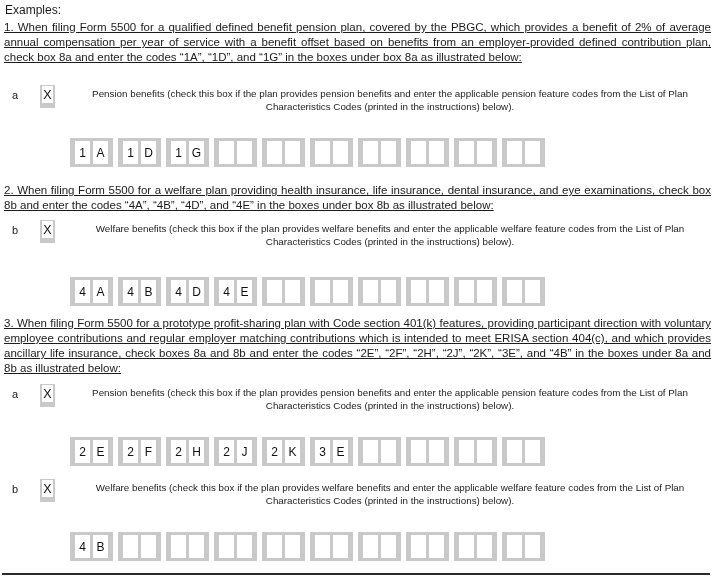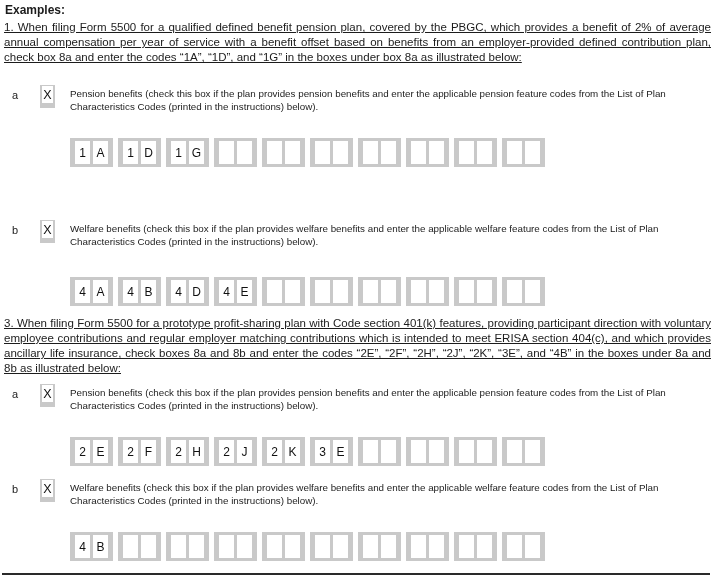--- a/index.html
+++ b/index.html
@@ -6,21 +6,21 @@
   .page {
     position:relative;
     width:714px; height:584px;
     background:#ffffff;
     color:#1c1c1c;
     font-family:"Liberation Sans", sans-serif;
     overflow:hidden;
   }
   .title {
     position:absolute; left:5px; top:3px;
-    font-size:12px; font-weight:bold;
+    font-size:12px; font-weight:normal;
   }
   .para {
     position:absolute; left:4px; width:707px;
     font-size:11.5px; line-height:15px;
     text-align:justify;
     text-decoration:underline;
   }
   .entry { position:absolute; left:0; width:714px; height:34px; }
   .entry-letter {
     position:absolute; left:12px; top:4px;
@@ -35,20 +35,21 @@
   }
   .checkbox-inner {
     display:flex; align-items:center; justify-content:center;
     width:11px; height:17px;
     background:#ffffff;
     font-size:12.5px; color:#111;
   }
   .entry-desc {
     position:absolute; left:70px; top:2px; width:640px;
     font-size:9.8px; line-height:13px;
+    text-align:center;
   }
   .boxrow {
     position:absolute; left:70px;
     display:flex;
   }
   .pair {
     width:43px; height:29px;
     background:#c9c9c9;
     box-sizing:border-box;
     padding:3px 5px;
@@ -121,20 +122,21 @@
       <div class="pair">
         <div class="cell"></div>
         <div class="cell"></div>
       </div>
       <div class="pair">
         <div class="cell"></div>
         <div class="cell"></div>
       </div>
     </div>
 
+  <div class="para" style="top:183px;">2. When filing Form 5500 for a welfare plan providing health insurance, life insurance, dental insurance, and eye examinations, check box 8b and enter the codes “4A”, “4B”, “4D”, and “4E” in the boxes under box 8b as illustrated below:</div>
 
   <div class="entry" style="top:220px;">
     <span class="entry-letter">b</span>
     <span class="checkbox">
       <span class="checkbox-inner">X</span>
     </span>
     <div class="entry-desc">Welfare benefits (check this box if the plan provides welfare benefits and enter the applicable welfare feature codes from the List of Plan Characteristics Codes (printed in the instructions) below).</div>
   </div>
 
   <div class="boxrow" style="top:277px;">

